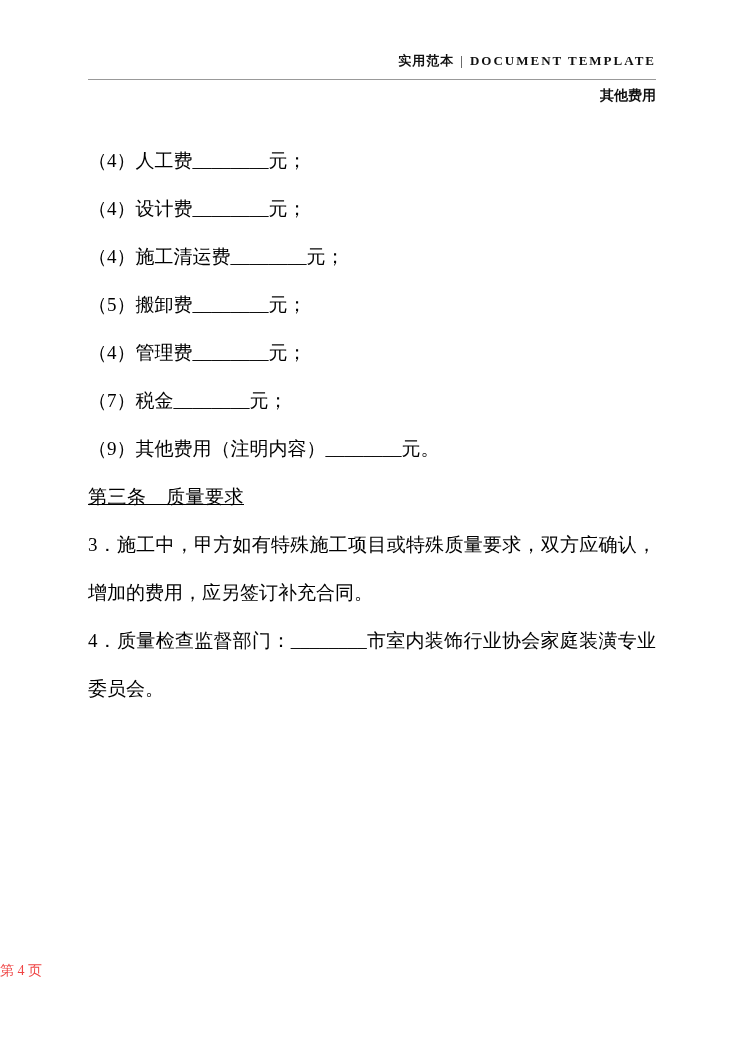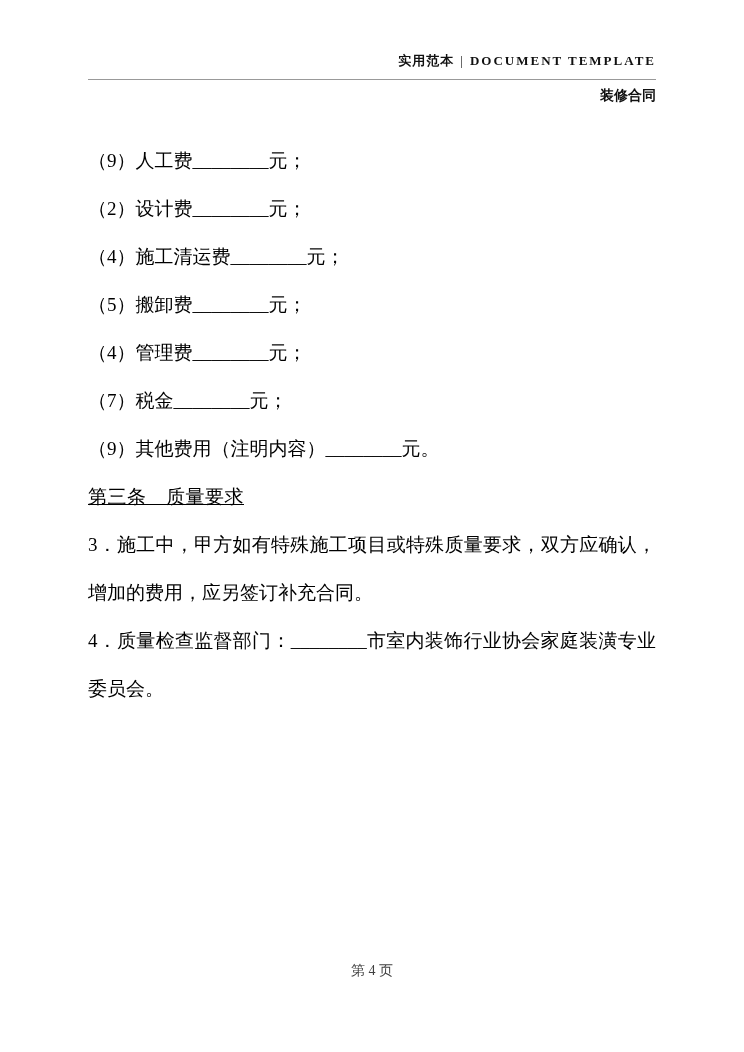--- a/index.html
+++ b/index.html
@@ -66,42 +66,41 @@
   .section-title {
     letter-spacing: 0.5px;
     text-decoration: underline;
   }
   
   .doc-footer {
     position: absolute;
     left: 0;
     right: 0;
     bottom: 72px;
-    text-align: center;
     font-size: 14px;
-    color: #404040;
+    color: #ef4444;
     font-family: "Liberation Serif", "DejaVu Serif", serif;
   }
 </style>
 </head>
 <body>
 
 <div class="page">
 
   <div class="doc-header">
     <div class="tagline">
       <span class="zh">实用范本</span><span class="sep">|</span><span class="en">DOCUMENT TEMPLATE</span>
     </div>
     <hr class="header-rule">
-    <div class="doc-type">装修合同</div>
+    <div class="doc-type">其他费用</div>
   </div>
 
   <div class="doc-body">
-    <p>（9）人工费________元；</p>
-    <p>（2）设计费________元；</p>
+    <p>（4）人工费________元；</p>
+    <p>（4）设计费________元；</p>
     <p>（4）施工清运费________元；</p>
     <p>（5）搬卸费________元；</p>
     <p>（4）管理费________元；</p>
     <p>（7）税金________元；</p>
     <p>（9）其他费用（注明内容）________元。</p>
 
     <p class="section-title">第三条　质量要求</p>
 
     <p>3．施工中，甲方如有特殊施工项目或特殊质量要求，双方应确认，增加的费用，应另签订补充合同。</p>
     <p>4．质量检查监督部门：________市室内装饰行业协会家庭装潢专业委员会。</p>

